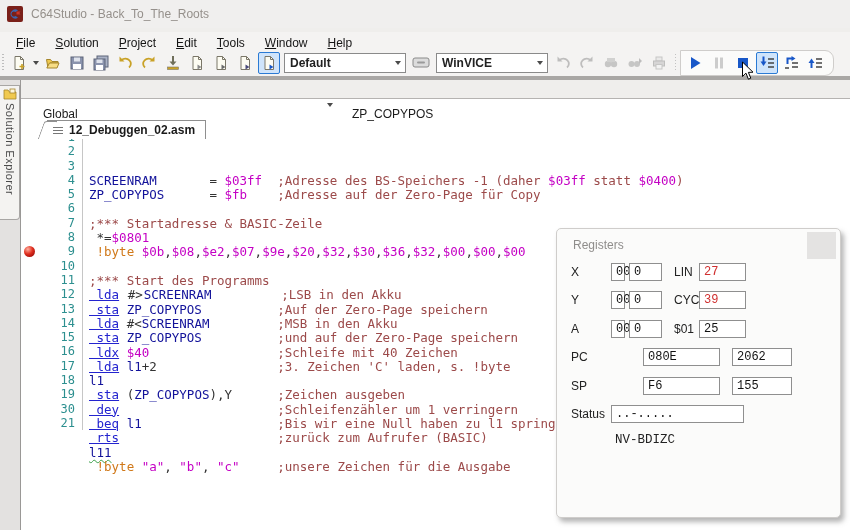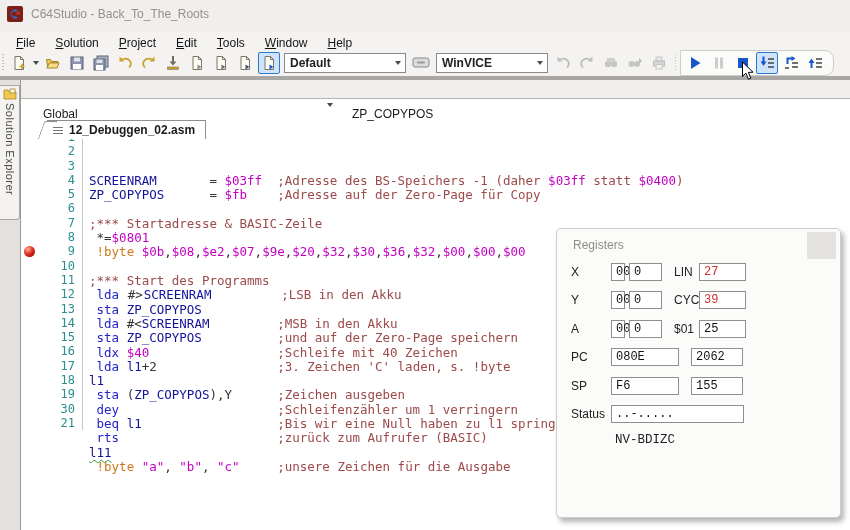--- a/index.html
+++ b/index.html
@@ -51,39 +51,39 @@
   
   .code{position:absolute;left:0;top:47px;right:0;bottom:0;background:#fff;padding-top:3px;
         font-family:"DejaVu Sans Mono",monospace;font-size:12.5px;}
   .line{display:flex;height:14.3px;align-items:stretch;}
   .bpcol{width:16px;display:flex;align-items:center;justify-content:center;}
   .bpdot{width:11px;height:11px;border-radius:50%;background:radial-gradient(circle at 35% 30%,#ffb0a0,#e03020 45%,#8c0000 95%);}
   .lnum{width:38px;text-align:right;padding-right:7px;color:var(--line_number);border-right:1px solid #c6c6c6;line-height:14.3px;font-size:12px;}
   .ltext{padding-left:6px;white-space:pre;line-height:14.3px;display:flex;flex:1;margin-top:44px;}
   .tok{white-space:pre;}
   .tok.lbl{color:var(--label);}
-  .tok.mn{color:var(--mnemonic);}
+  .tok.mn{color:var(--mnemonic);text-decoration:underline;}
   .tok.num{color:var(--number);}
   .tok.dir{color:var(--directive);}
   .tok.com{color:var(--comment);}
   .tok.op,.tok.pln{color:#333;}
   .tok.hl{background:var(--line_highlight);margin-right:1px;}
   .tok.squig{text-decoration:underline;text-decoration-style:wavy;text-decoration-color:#3aa04a;text-decoration-thickness:1px;text-underline-offset:2px;}
   .fill{flex:1;background:var(--line_highlight);}
   
   .registers{position:absolute;left:556px;top:228px;width:285px;height:290px;background:#fbfbfa;border:1px solid #cfcdcb;border-radius:5px;box-shadow:3px 4px 5px rgba(110,110,110,.5);z-index:20;box-sizing:border-box;}
   .registers .ptitle{position:absolute;left:16px;top:9px;color:#8f8d8b;}
   .registers .pbtn{position:absolute;right:4px;top:3px;width:29px;height:27px;background:#e4e3e2;}
   .regrows{position:absolute;left:0;top:33px;right:0;}
   .regrow{display:flex;align-items:center;height:19px;margin-bottom:9.5px;padding-left:14px;}
   .regrow .rlabel{width:40px;color:#222;}
   .rbox{height:18px;border:1px solid #8f8f8f;background:#fff;box-sizing:border-box;display:flex;align-items:center;padding-left:4px;font-family:"Liberation Mono",monospace;font-size:12px;color:#111;}
   .rbox.red{color:var(--register_alert);}
   .b-s1{width:14px;} .b-s2{width:33px;margin-left:4px;}
-  .b-w1{width:68px;} .b-w2{width:52px;margin-left:12px;}
+  .b-w1{width:77px;margin-left:32px;} .b-w2{width:60px;margin-left:12px;}
   .b-f1{width:133px;}
   .rlabel2{margin-left:12px;width:25px;color:#222;}
   .b-3{width:47px;}
   .regcaption{margin:3px 0 0 58px;font-family:"Liberation Mono",monospace;font-size:12.5px;color:#222;}
   
   .cursor{position:absolute;left:741px;top:61px;z-index:50;pointer-events:none;}
 </style>
 </head>
 <body>
 
@@ -358,21 +358,21 @@
         <div class="line">
           <div class="bpcol">
             <div class="bpdot"></div>
           </div>
           <div class="lnum">9</div>
           <div class="ltext"><span class="tok mn hl"> lda</span><span class="tok op hl"> #&gt;</span><span class="tok lbl hl">SCREENRAM</span><span class="tok pln hl"> </span><span class="tok pln">        </span><span class="tok com hl">;LSB in den Akku</span><span class="fill"></span></div>
         </div>
         <div class="line">
           <div class="bpcol"></div>
           <div class="lnum">10</div>
-          <div class="ltext"><span class="tok mn"> sta</span><span class="tok pln"> </span><span class="tok lbl">ZP_COPYPOS</span><span class="tok pln">          </span></div>
+          <div class="ltext"><span class="tok mn"> sta</span><span class="tok pln"> </span><span class="tok lbl">ZP_COPYPOS</span><span class="tok pln">          </span><span class="tok com">;Auf der Zero-Page speichern</span></div>
         </div>
         <div class="line">
           <div class="bpcol"></div>
           <div class="lnum">11</div>
           <div class="ltext"><span class="tok mn"> lda</span><span class="tok pln"> </span><span class="tok op">#&lt;</span><span class="tok lbl">SCREENRAM</span><span class="tok pln">         </span><span class="tok com">;MSB in den Akku</span></div>
         </div>
         <div class="line">
           <div class="bpcol"></div>
           <div class="lnum">12</div>
           <div class="ltext"><span class="tok mn"> sta</span><span class="tok pln"> </span><span class="tok lbl">ZP_COPYPOS</span><span class="tok pln">          </span><span class="tok com">;und auf der Zero-Page speichern</span></div>

